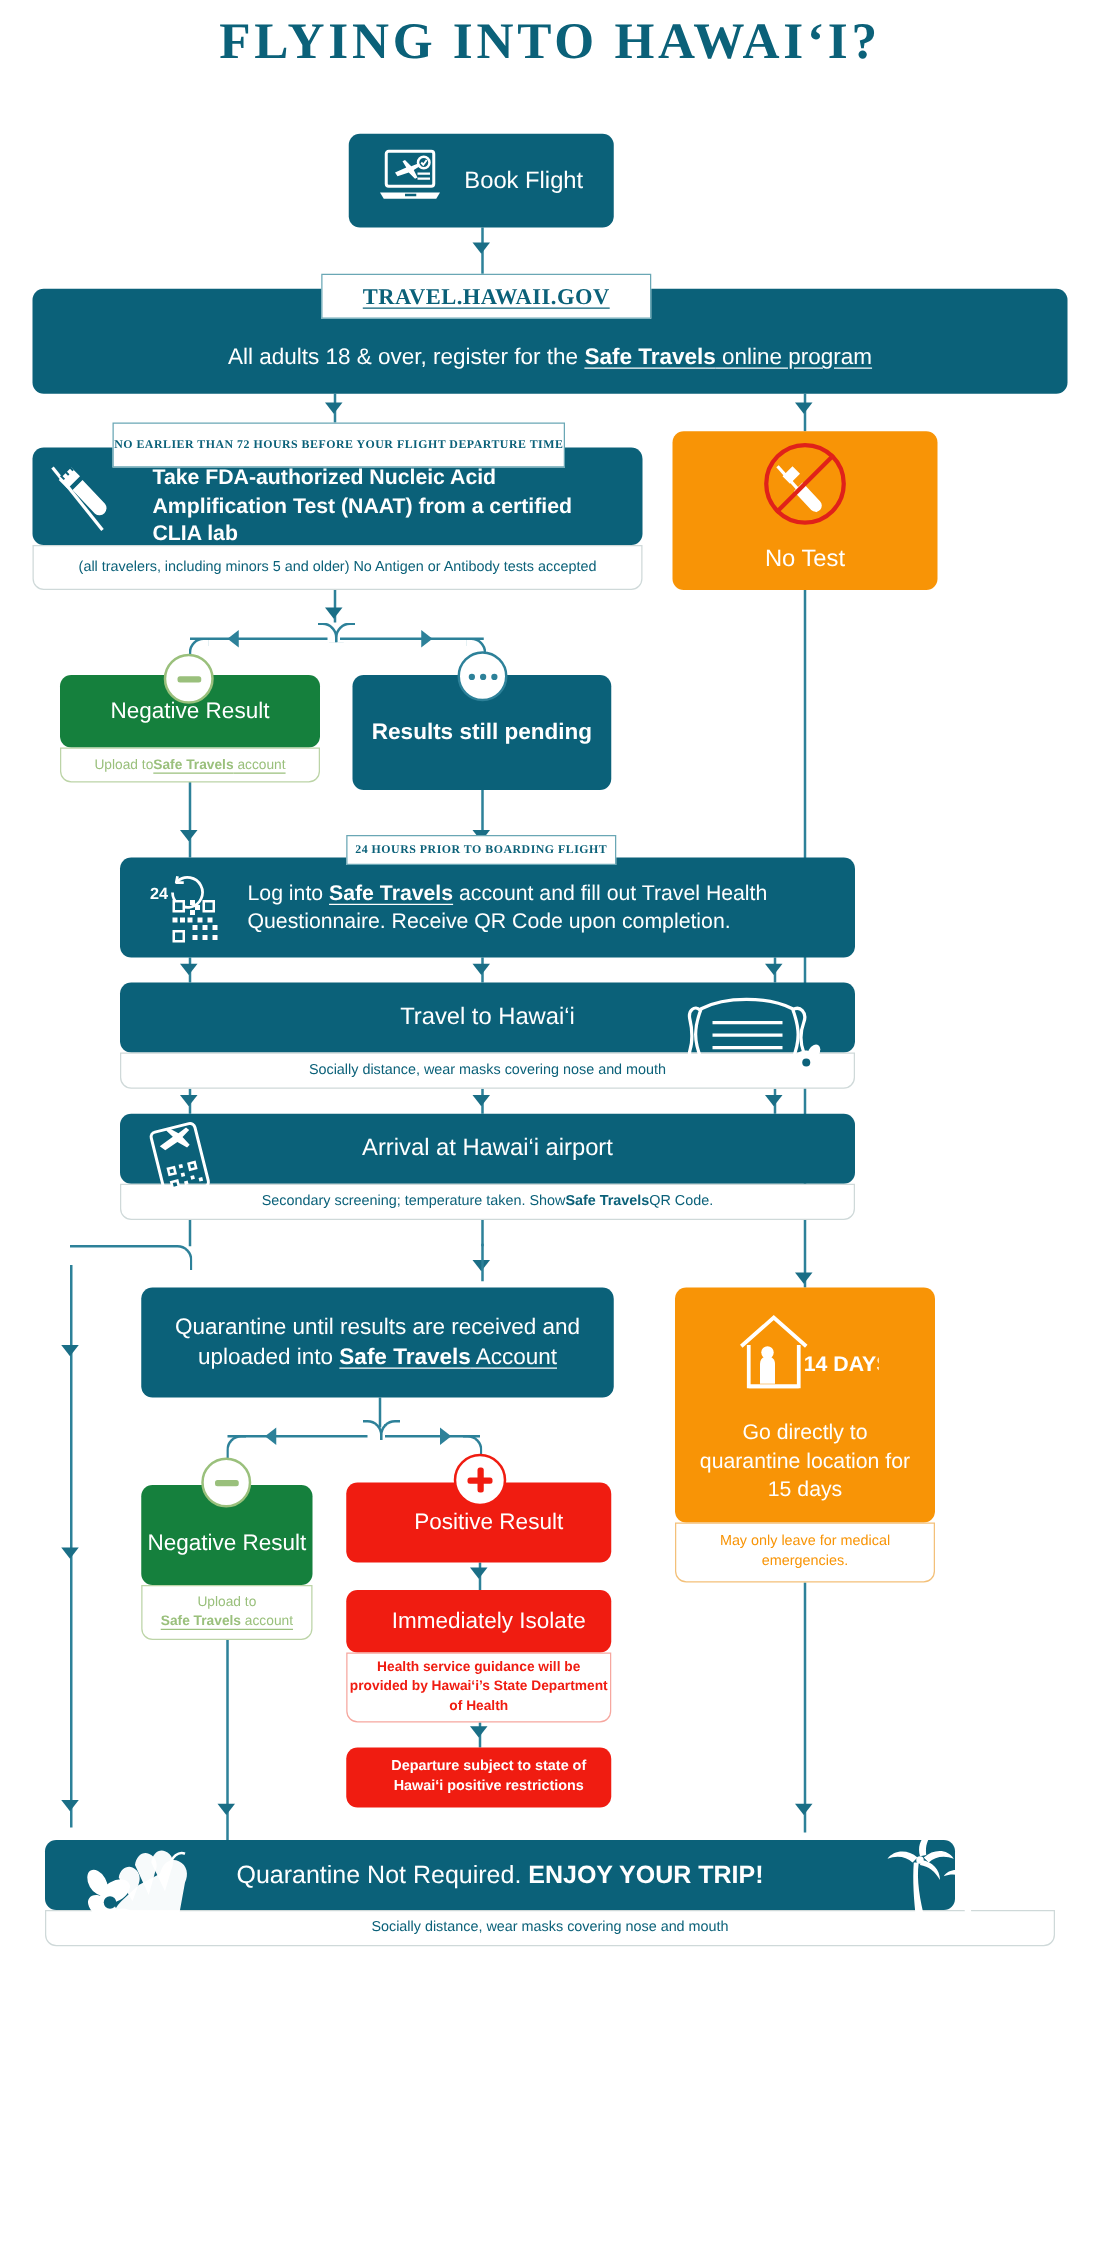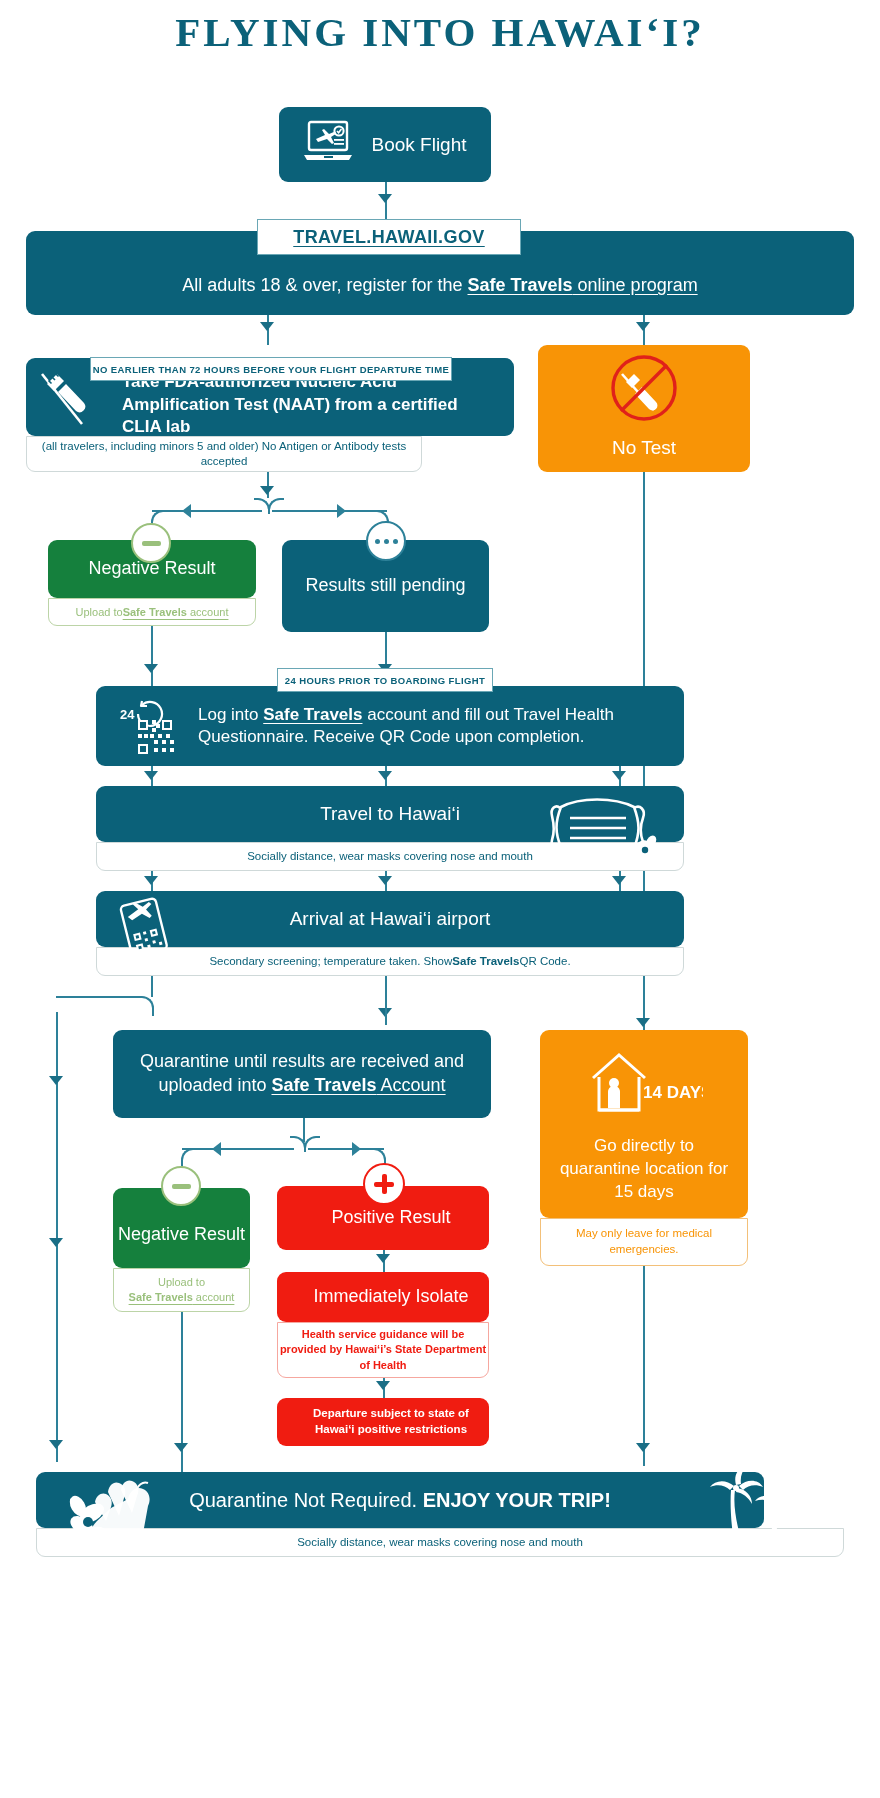--- a/index.html
+++ b/index.html
@@ -42,20 +42,21 @@
     border-bottom-left-radius:9px;border-bottom-right-radius:9px;
     display:flex;align-items:center;justify-content:center;
     text-align:center;line-height:1.28;
   }
   .tag{  
     position:absolute;box-sizing:border-box;background:#ffffff;
     border:1px solid #6aa7b5;
     display:flex;align-items:center;justify-content:center;
     color:#0b6179;font-weight:bold;letter-spacing:.4px;
     text-align:center;
+    font-family:Liberation Serif, serif;
   }
   .w{color:#ffffff;}
   u.ul{text-decoration:underline;text-underline-offset:3px;}
   b.bd{font-weight:bold;}
 
   
   .ln{position:absolute;background:#2d8199;}
   .vl{width:2px;}
   .hl{height:2px;}
   .arrD{position:absolute;width:0;height:0;
@@ -210,24 +211,24 @@
 <span class="icon" style="left:38px;top:368px;">
   <svg width="58" height="62" viewBox="0 0 58 62">
     <g stroke="#fff" fill="#fff">
       <path d="M4 6 L44 56" stroke-width="2.6" fill="none"></path>
       <path d="M9 16 l10-10 7 7 -10 10z" fill="#fff" stroke="none"></path>
       <path d="M10.5 12.5l3 3M14 9l3 3M17.5 5.5l3 3" stroke="#0b6179" stroke-width="1.6"></path>
       <path d="M20 24 l8-8 18 19a5.7 5.7 0 0 1-8 8z" fill="#fff" stroke="none"></path>
     </g>
   </svg>
 </span>
-<div class="cap" style="left:26px;top:436px;width:396px;height:36px;font-size:11.5px;color:#0b6179;">
+<div class="cap" style="left:26px;top:436px;width:488px;height:36px;font-size:11.5px;color:#0b6179;">
   <span>(all travelers, including minors 5 and older) No Antigen or Antibody tests accepted</span>
 </div>
-<div class="tag" style="left:90px;top:357px;width:362px;height:24px;font-size:9.5px;">
+<div class="tag" style="left:90px;top:338px;width:362px;height:36px;font-size:9.5px;">
   <span>NO EARLIER THAN 72 HOURS BEFORE YOUR FLIGHT DEPARTURE TIME</span>
 </div>
 
 <div class="node orange" style="left:538px;top:345px;width:212px;height:127px;">
   <div class="body" style="flex-direction:column;justify-content:flex-end;padding-bottom:12px;">
     <span class="icon" style="position:relative;left:0;top:0;margin-bottom:6px;">
       <svg width="80" height="72" viewBox="0 0 80 72">
         <circle cx="40" cy="36" r="31" fill="none" stroke="#e0211a" stroke-width="3.4"></circle>
         <g>
           <path d="M18 22 L50 58" stroke="#fff" stroke-width="2.6" fill="none"></path>
@@ -247,21 +248,21 @@
   </div>
 </div>
 <div class="badge minus" style="left:131px;top:523px;width:40px;height:40px;">
   <span class="bar" style="width:19px;height:5px;"></span>
 </div>
 <div class="cap" style="left:48px;top:598px;width:208px;height:28px;font-size:11px;color:#9ac07c;border-color:#bcd4a7;">
   <span>Upload to </span>
     <u class="ul"><b class="bd">Safe Travels</b><span> account</span></u>
 </div>
 
-<div class="node teal" style="left:282px;top:540px;width:207px;height:92px;">
+<div class="node teal" style="left:282px;top:540px;width:207px;height:92px;font-weight:bold;">
   <div class="body">
     <span class="w" style="font-size:18px;">Results still pending</span>
   </div>
 </div>
 <div class="badge dots" style="left:366px;top:521px;width:40px;height:40px;">
   <span class="dot"></span>
   <span class="dot"></span>
   <span class="dot"></span>
 </div>
 

